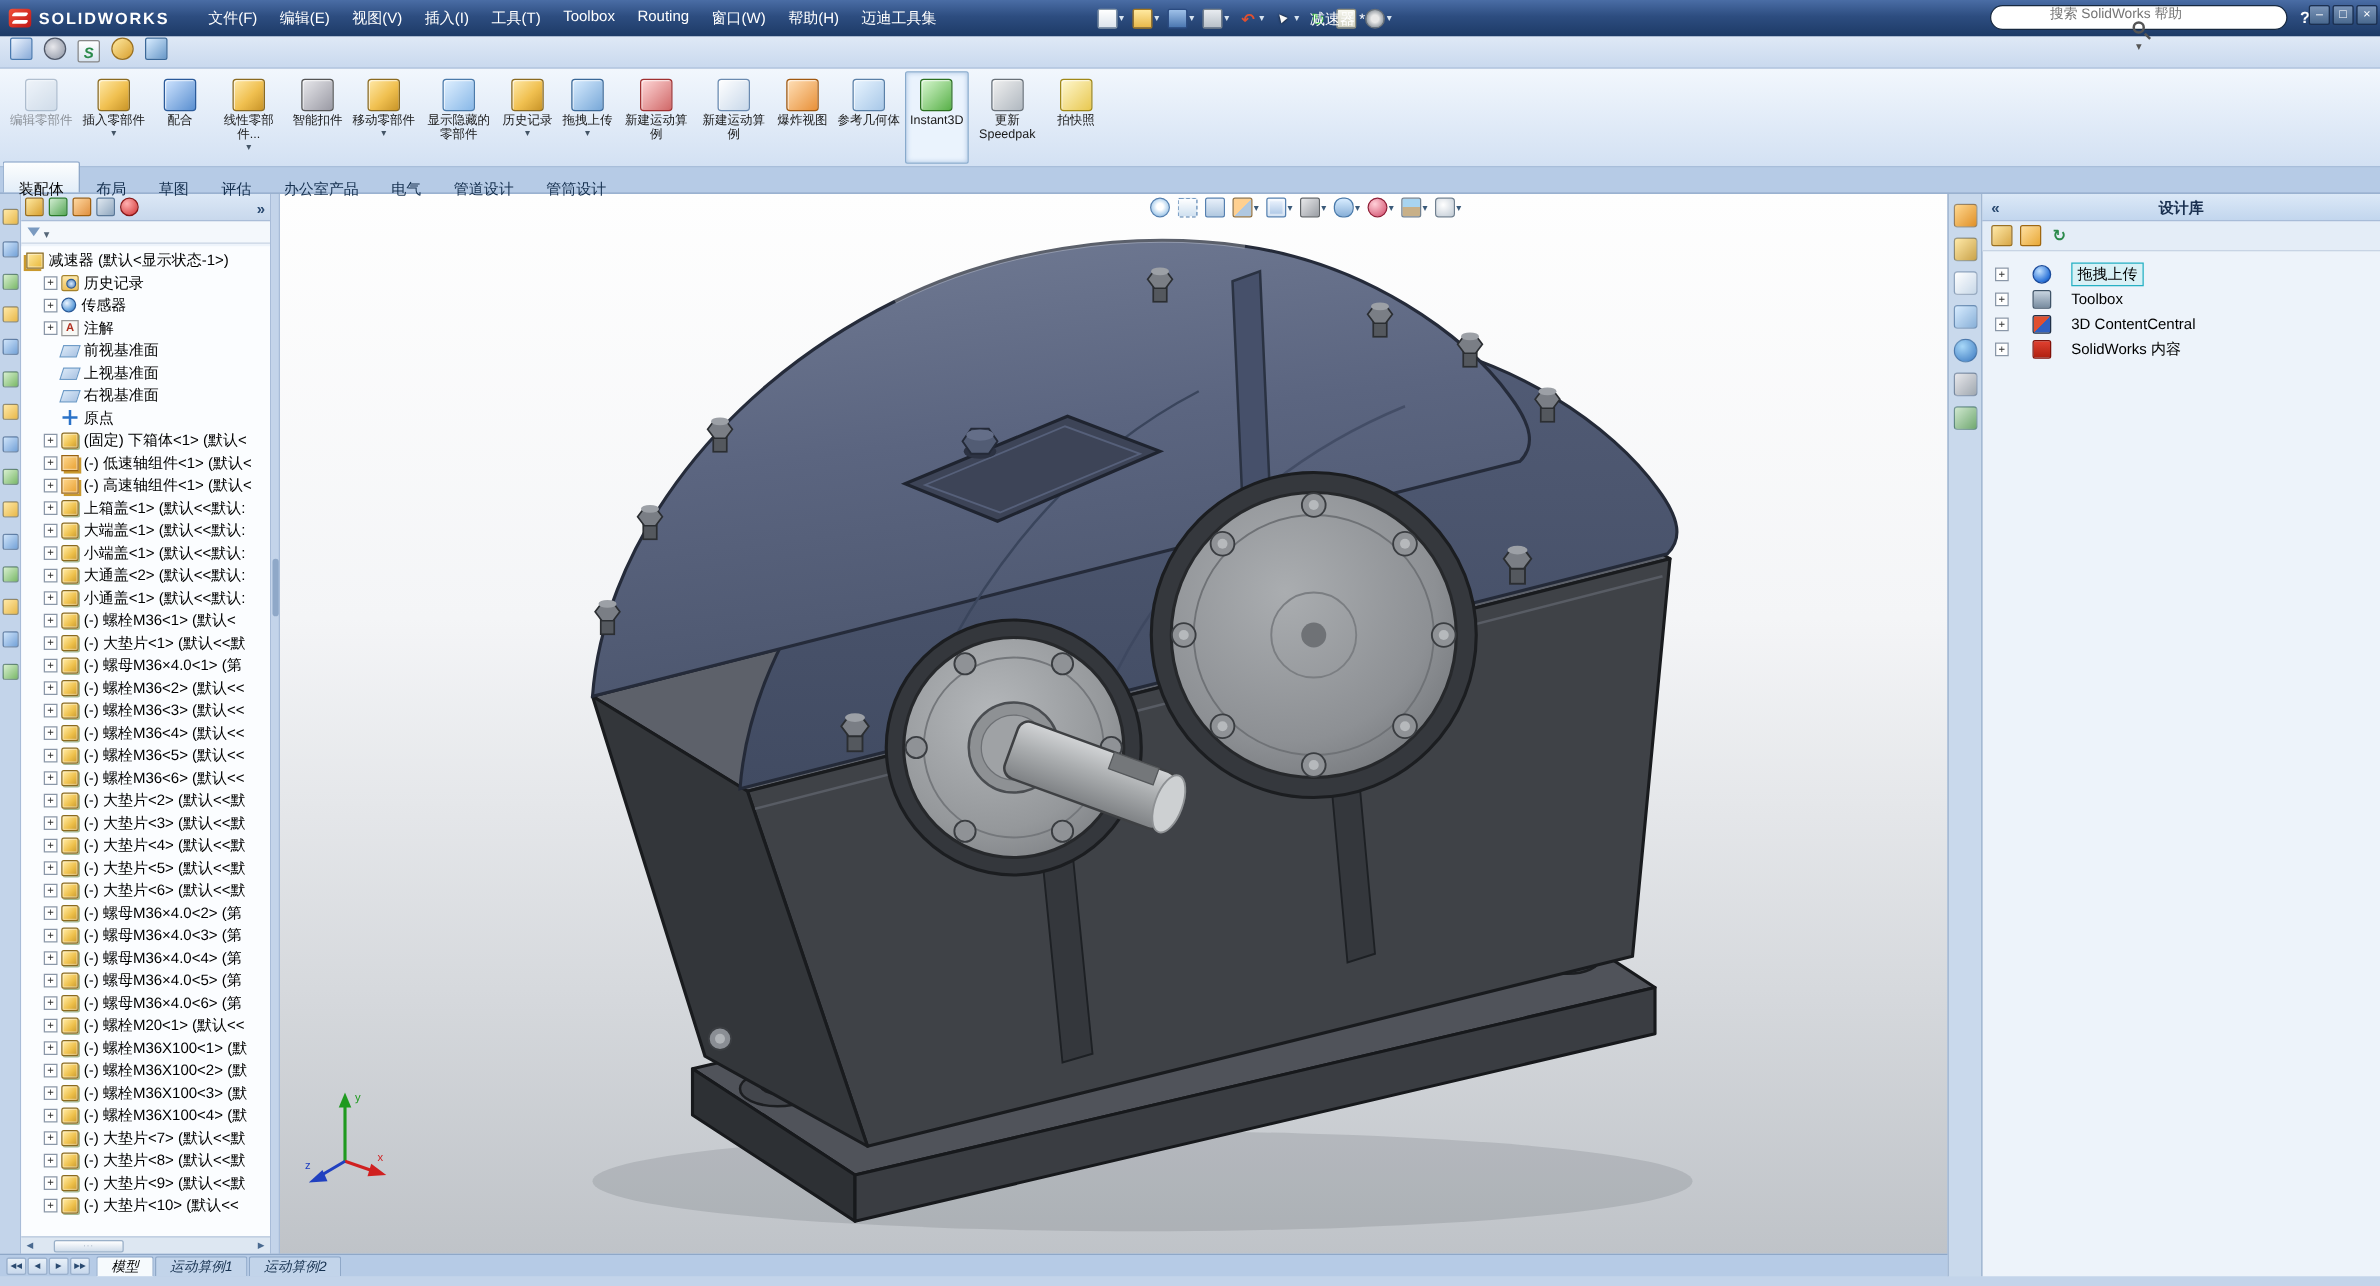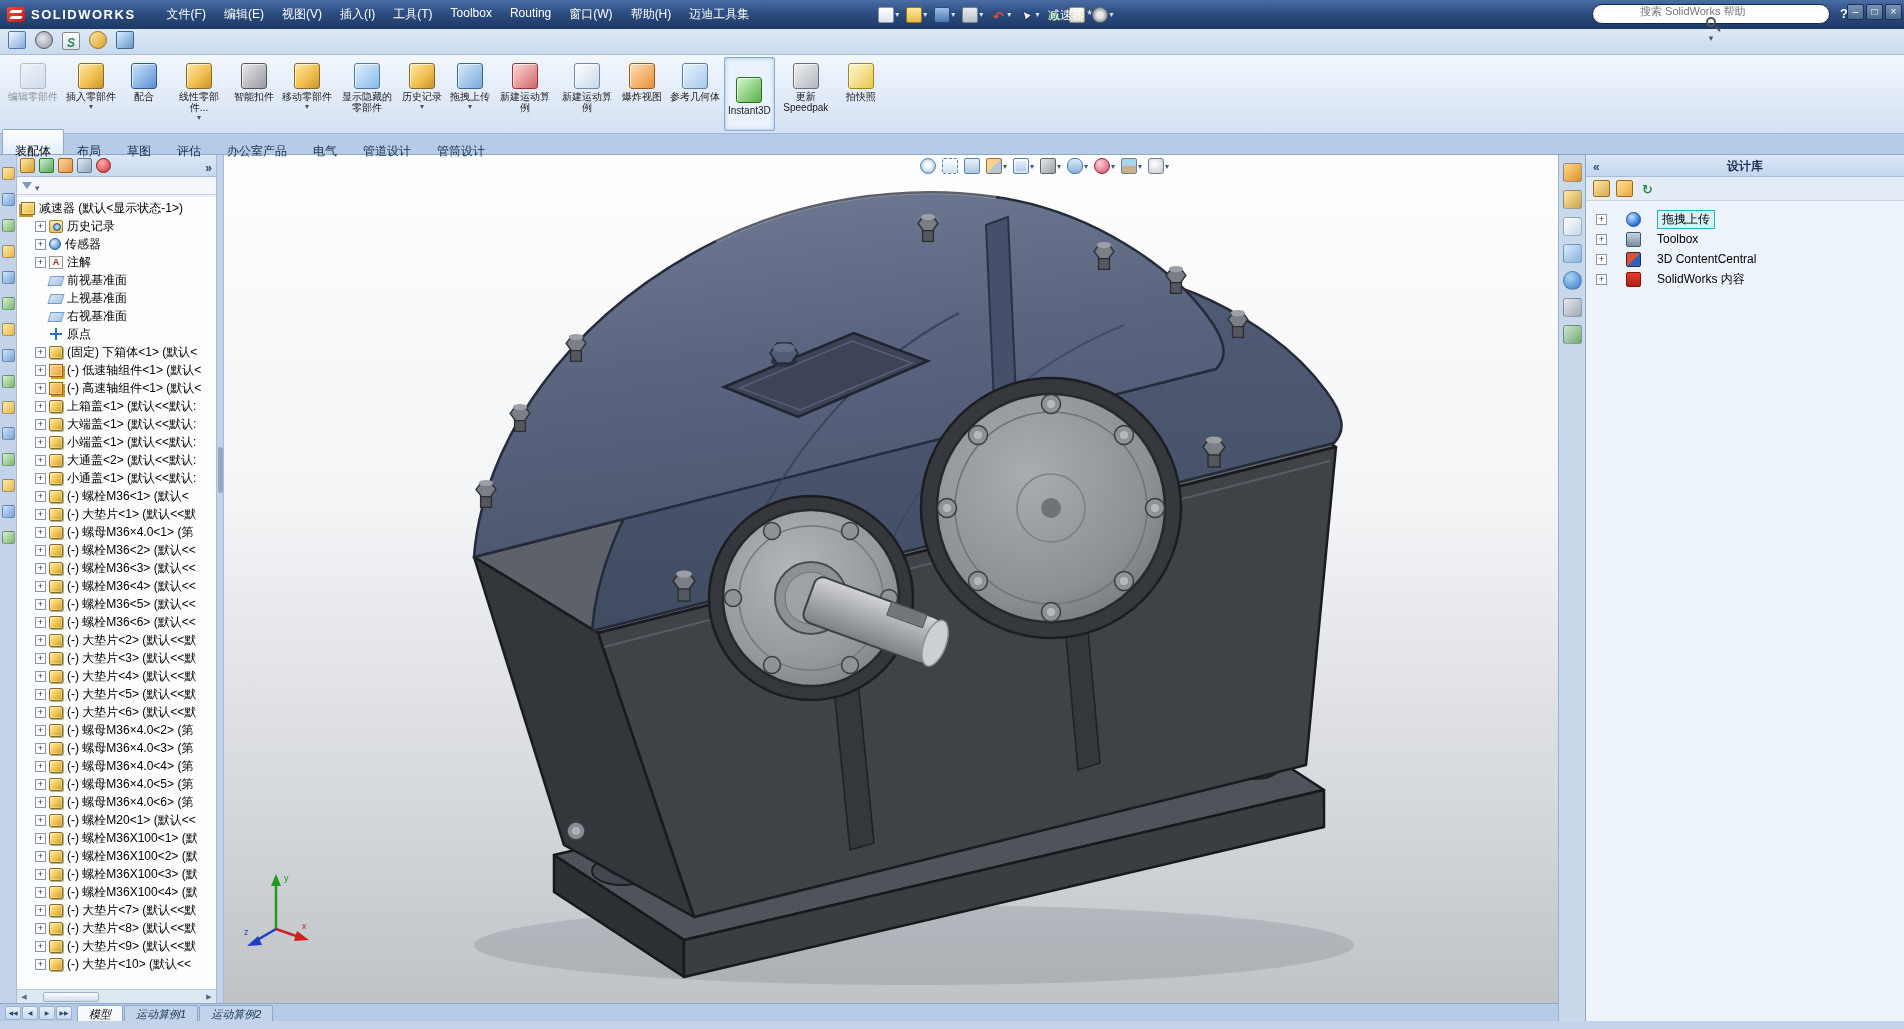--- a/index.html
+++ b/index.html
@@ -53,21 +53,21 @@
 
   
   .ribbon{position:absolute;top:55px;left:0;right:0;height:79px;background:linear-gradient(#f2f7fd,#d3e1f3);border-bottom:1px solid #9fb6d4;display:flex;align-items:flex-start;padding:2px 0 0 4px;z-index:20;}
   .rbtn{min-width:48px;max-width:62px;padding:2px 3px 0;height:74px;display:flex;flex-direction:column;align-items:center;border:1px solid transparent;border-radius:2px;}
   .ricon{width:26px;height:26px;margin:3px 0 2px;border-radius:3px;flex:none;
     background:linear-gradient(135deg,#ffe9a8 0%,#f0c050 55%,#c89428 100%);border:1px solid #8a6a20;
     box-shadow:inset 1px 1px 0 rgba(255,255,255,.6);}
   .rlabel{font-size:10px;line-height:11px;text-align:center;color:#1a1a1a;}
   .rbtn.has-dd::after{content:"▾";font-size:8px;color:#456;}
   .rbtn.disabled{opacity:.45;}
-  .rbtn.active{background:#eaf3fd;border-color:#88aacc;box-shadow:inset 0 0 4px rgba(80,130,190,.45);justify-content:center;}
+  .rbtn.active{background:#eaf3fd;border-color:#88aacc;box-shadow:inset 0 0 4px rgba(80,130,190,.45);}
   [data-name="edit-component-icon"]{background:linear-gradient(135deg,#f0f4f8,#b8c8d8);border-color:#68809a;}
   [data-name="mate-icon"]{background:linear-gradient(135deg,#cfe4ff,#5a8fd0);border-color:#2a5a9a;}
   [data-name="smart-fasteners-icon"]{background:linear-gradient(135deg,#e8e8ec,#9a9aa4);border-color:#555;}
   [data-name="show-hidden-components-icon"]{background:linear-gradient(135deg,#e0f0ff,#88b8e8);border-color:#4a7aaa;}
   [data-name="reference-geometry-icon"]{background:linear-gradient(135deg,#d8ecff,#78a8d8);border-color:#3a6898;}
   [data-name="new-motion-study-icon"]{background:linear-gradient(135deg,#ffd8d8,#d06868);border-color:#a03030;}
   [data-name="bill-of-materials-icon"]{background:linear-gradient(135deg,#ffffff,#c8d8ea);border-color:#6a8ab0;}
   [data-name="exploded-view-icon"]{background:linear-gradient(135deg,#ffe0b8,#e89038);border-color:#a05810;}
   [data-name="explode-line-sketch-icon"]{background:linear-gradient(135deg,#e8f4ff,#a8c8e8);border-color:#5a80a8;}
   [data-name="instant3d-icon"]{background:linear-gradient(135deg,#d8f8d0,#58b048);border-color:#2a7020;}

